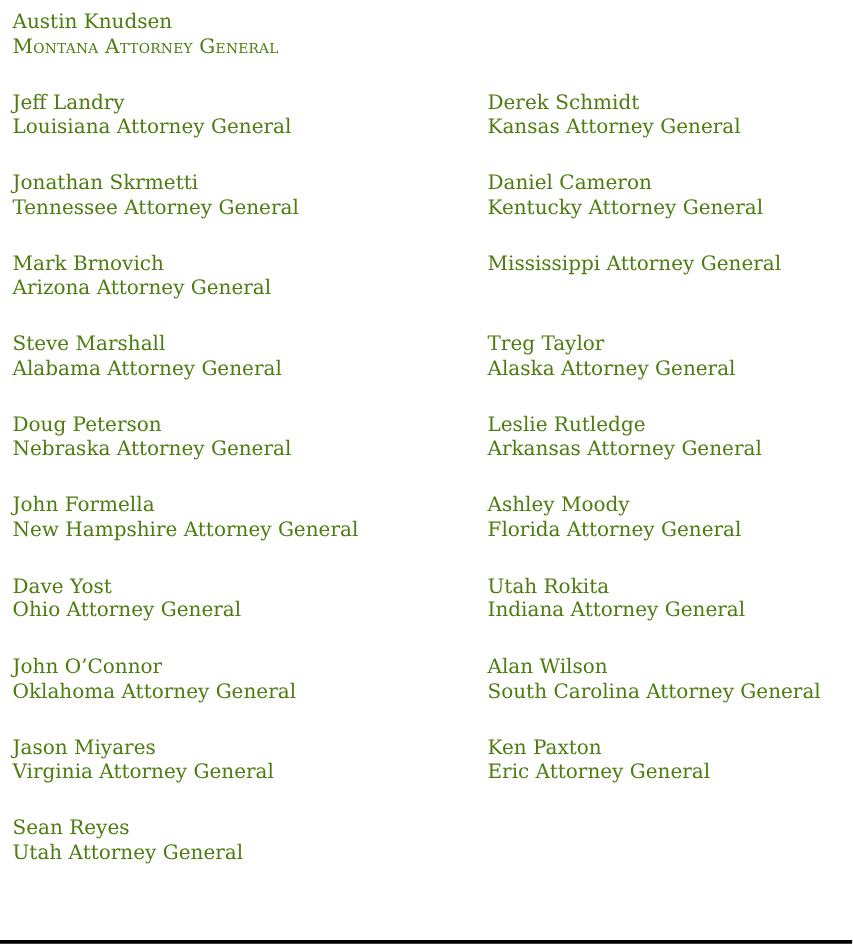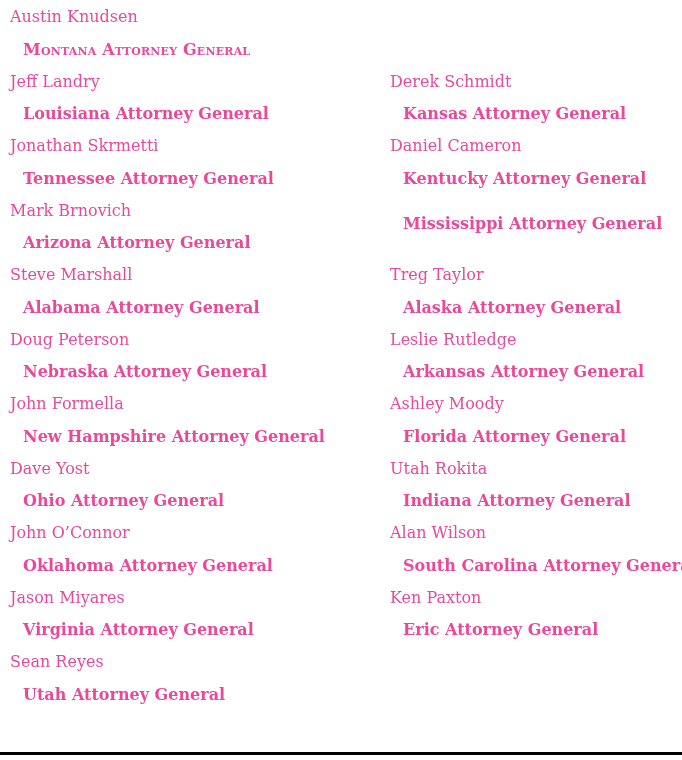--- a/index.html
+++ b/index.html
@@ -5,32 +5,32 @@
   html, body { margin: 0; padding: 0; }
   body { background: #ffffff; }
   .page {
     position: relative;
     width: 682px;
     height: 760px;
     background: #ffffff;
     overflow: hidden;
     font-family: "DejaVu Serif", "Liberation Serif", serif;
     font-size: 16px;
-    color: #ec4899;
+    color: #4d7c0f;
   }
   .sig-grid {
     display: grid;
     grid-template-columns: 380px 1fr;
     grid-auto-rows: 64.5px;
     padding: 7px 0 0 10px;
     box-sizing: border-box;
   }
   .entry { line-height: 19.5px; white-space: nowrap; }
   .entry .name { margin: 0; }
-  .entry .title { margin: 13px; font-weight: bold; }
+  .entry .title { margin: 0; }
   .smallcaps { font-variant: small-caps; letter-spacing: 0.2px; }
   .bottom-rule {
     position: absolute;
     left: 0;
     right: 0;
     top: 752px;
     height: 3px;
     background: #000000;
   }
 </style>

